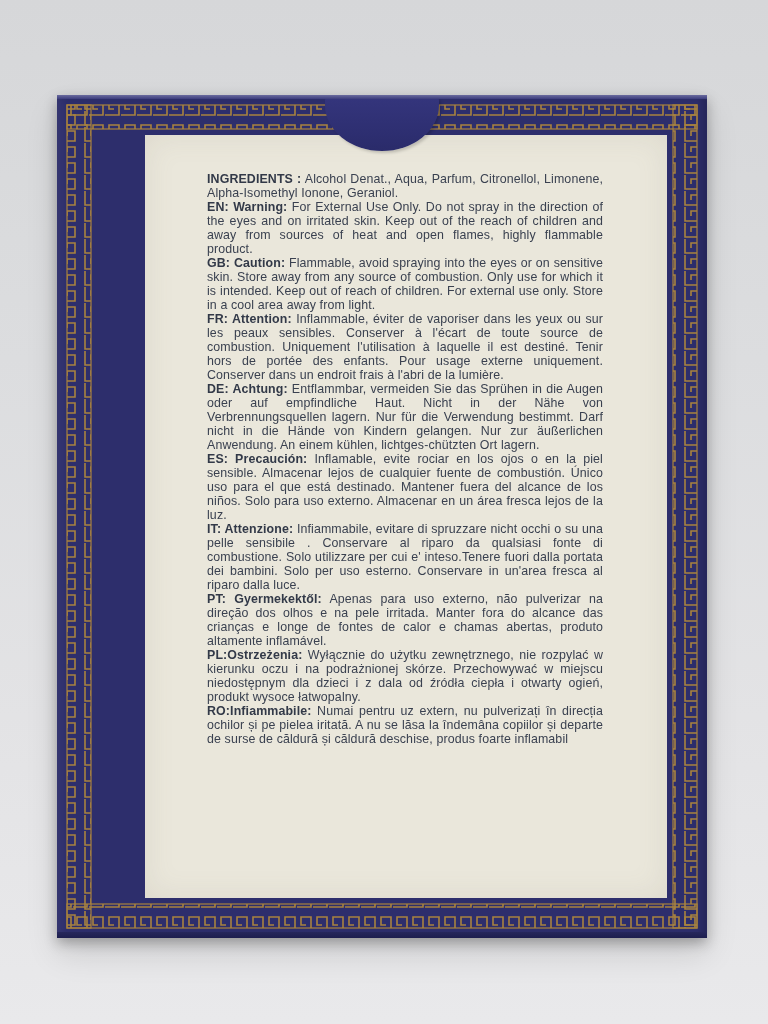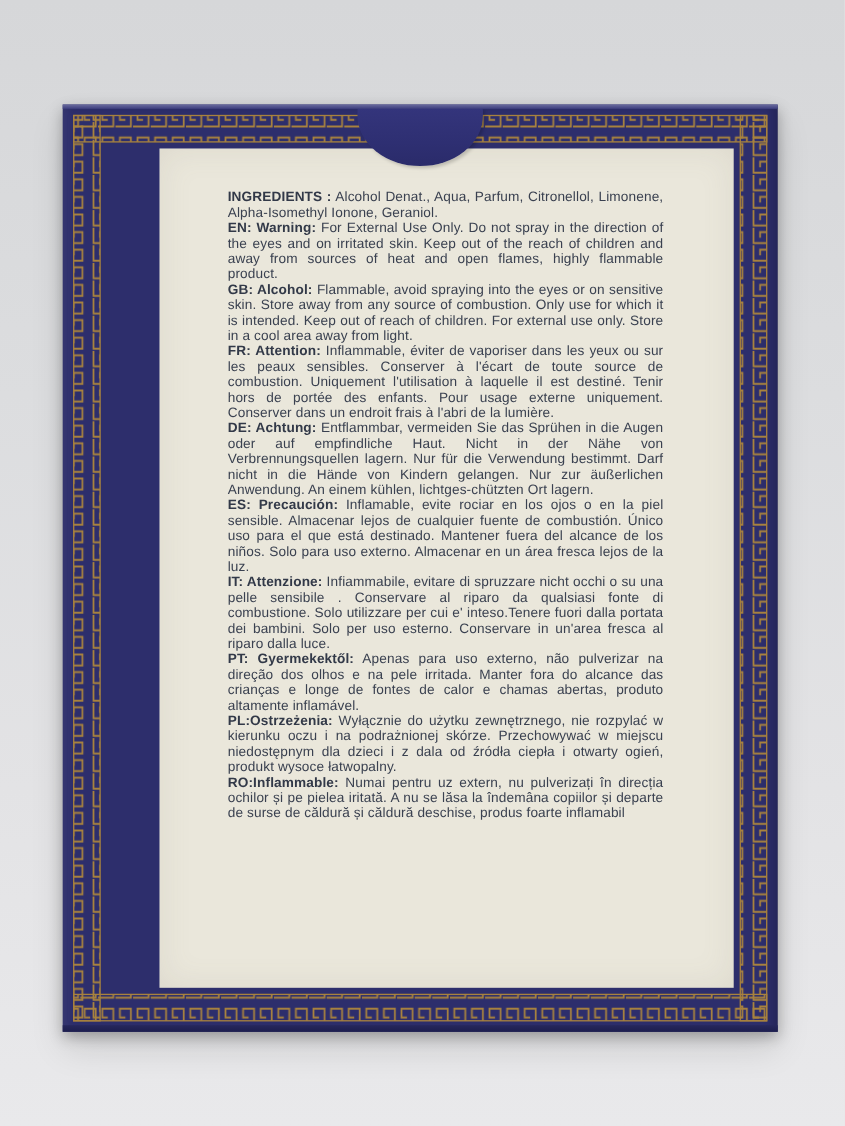--- a/index.html
+++ b/index.html
@@ -64,36 +64,36 @@
       <rect x="616" y="10" width="24" height="823" fill="url(#mV)" stroke="#a8823e" stroke-width="1.2"></rect>
     </svg>
 
     <div class="panel">
       <div class="label-text">
 
         <p><b class="lead">INGREDIENTS :</b><span> Alcohol Denat., Aqua, Parfum, Citronellol, Limonene, Alpha-Isomethyl Ionone, Geraniol.</span></p>
 
         <p><b class="lead">EN: Warning:</b><span> For External Use Only. Do not spray in the direction of the eyes and on irritated skin. Keep out of the reach of children and away from sources of heat and open flames, highly flammable product.</span></p>
 
-        <p><b class="lead">GB: Alcohol:</b><span> Flammable, avoid spraying into the eyes or on sensitive skin. Store away from any source of combustion. Only use for which it is intended. Keep out of reach of children. For external use only. Store in a cool area away from light.</span></p>
+        <p><b class="lead">GB: Caution:</b><span> Flammable, avoid spraying into the eyes or on sensitive skin. Store away from any source of combustion. Only use for which it is intended. Keep out of reach of children. For external use only. Store in a cool area away from light.</span></p>
 
         <p><b class="lead">FR: Attention:</b><span> Inflammable, éviter de vaporiser dans les yeux ou sur les peaux sensibles. Conserver à l'écart de toute source de combustion. Uniquement l'utilisation à laquelle il est destiné. Tenir hors de portée des enfants. Pour usage externe uniquement. Conserver dans un endroit frais à l'abri de la lumière.</span></p>
 
         <p><b class="lead">DE: Achtung:</b><span> Entflammbar, vermeiden Sie das Sprühen in die Augen oder auf empfindliche Haut. Nicht in der Nähe von Verbrennungsquellen lagern. Nur für die Verwendung bestimmt. Darf nicht in die Hände von Kindern gelangen. Nur zur äußerlichen Anwendung. An einem kühlen, lichtges-chützten Ort lagern.</span></p>
 
         <p><b class="lead">ES: Precaución:</b><span> Inflamable, evite rociar en los ojos o en la piel sensible. Almacenar lejos de cualquier fuente de combustión. Único uso para el que está destinado. Mantener fuera del alcance de los niños. Solo para uso externo. Almacenar en un área fresca lejos de la luz.</span></p>
 
         <p><b class="lead">IT: Attenzione:</b><span> Infiammabile, evitare di spruzzare nicht occhi o su una pelle sensibile . Conservare al riparo da qualsiasi fonte di combustione. Solo utilizzare per cui e' inteso.Tenere fuori dalla portata dei bambini. Solo per uso esterno. Conservare in un'area fresca al riparo dalla luce.</span></p>
 
         <p><b class="lead">PT: Gyermekektől:</b><span> Apenas para uso externo, não pulverizar na direção dos olhos e na pele irritada. Manter fora do alcance das crianças e longe de fontes de calor e chamas abertas, produto altamente inflamável.</span></p>
 
         <p><b class="lead">PL:Ostrzeżenia:</b><span> Wyłącznie do użytku zewnętrznego, nie rozpylać w kierunku oczu i na podrażnionej skórze. Przechowywać w miejscu niedostępnym dla dzieci i z dala od źródła ciepła i otwarty ogień, produkt wysoce łatwopalny.</span></p>
 
 
-        <p><b class="lead">RO:Inflammable:</b><span> Numai pentru uz extern, nu pulverizați în direcția ochilor și pe pielea iritată. A nu se lăsa la îndemâna copiilor și departe de surse de căldură și căldură deschise, produs foarte inflamabil</span></p>
+        <p><b class="lead">RO:Infiammabile:</b><span> Numai pentru uz extern, nu pulverizați în direcția ochilor și pe pielea iritată. A nu se lăsa la îndemâna copiilor și departe de surse de căldură și căldură deschise, produs foarte inflamabil</span></p>
 
 
 
       </div>
     </div>
 
     <div class="notch"></div>
 
     <div class="top-face"></div>
     <div class="bottom-face"></div>

